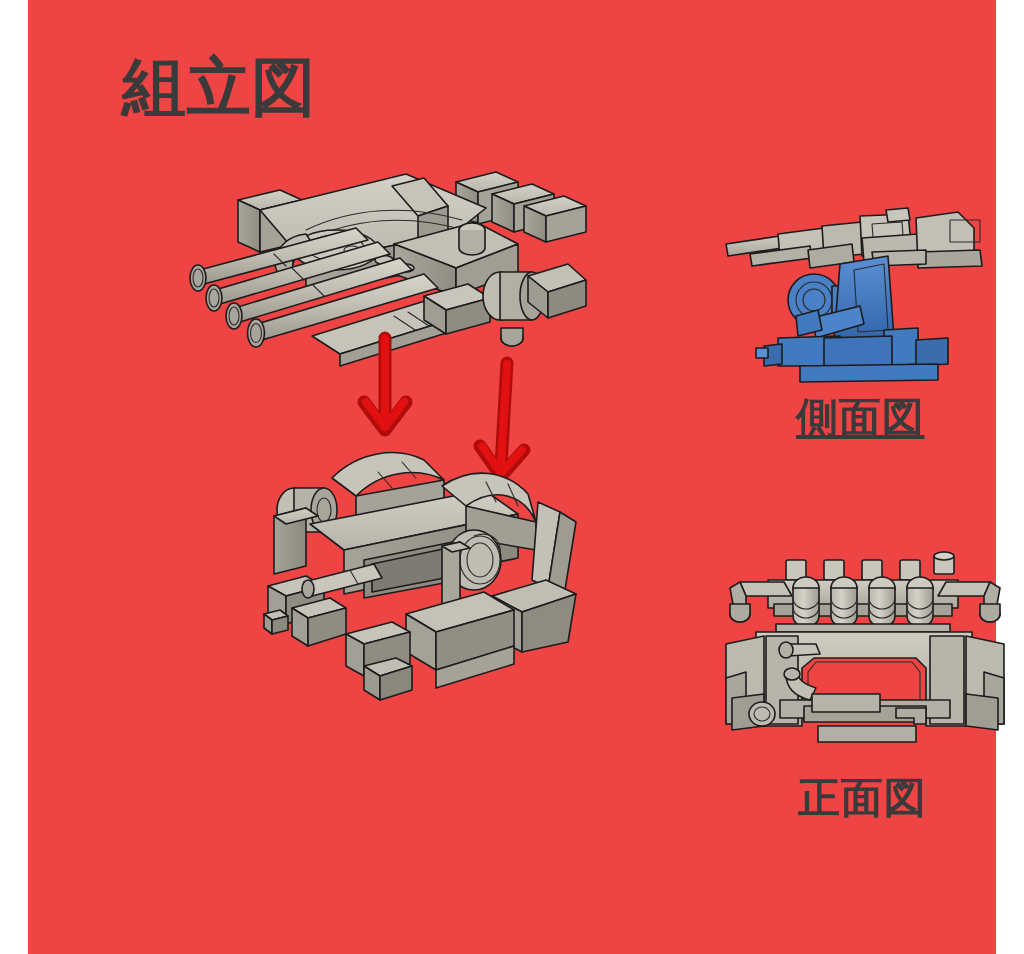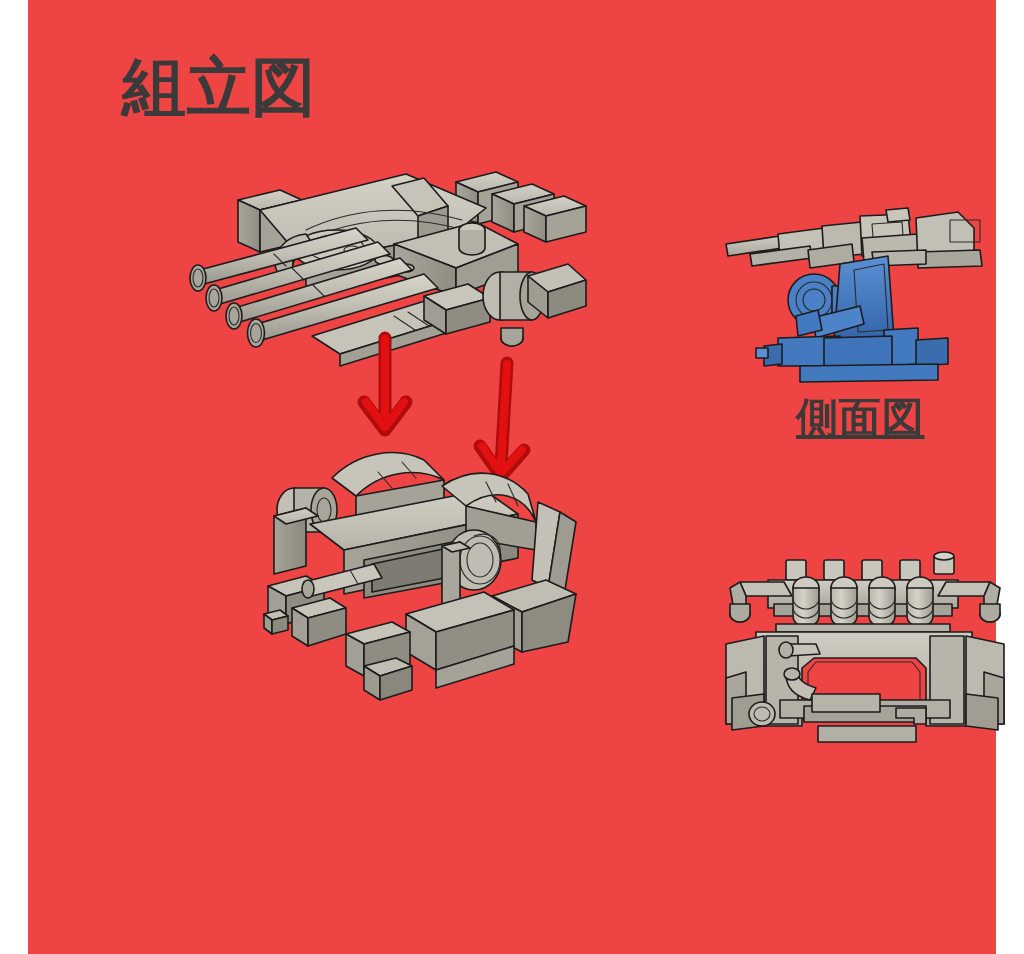--- a/index.html
+++ b/index.html
@@ -440,14 +440,15 @@
         <ellipse cx="42" cy="166" rx="13" ry="12" fill="#bdbab0"></ellipse>
         <ellipse cx="42" cy="166" rx="8" ry="7" fill="#aaa79d" class="edge-thin"></ellipse>
 
         <polygon points="176,160 206,160 206,176 194,176 194,170 176,170" fill="#aeaba1"></polygon>
 
         <polygon points="98,178 196,178 196,194 98,194" fill="#b2afa5"></polygon>
       </g>
     </svg>
   </div>
 
+  <div class="label" id="front-view-label">正面図</div>
 
 </div>
 
 </body></html>

